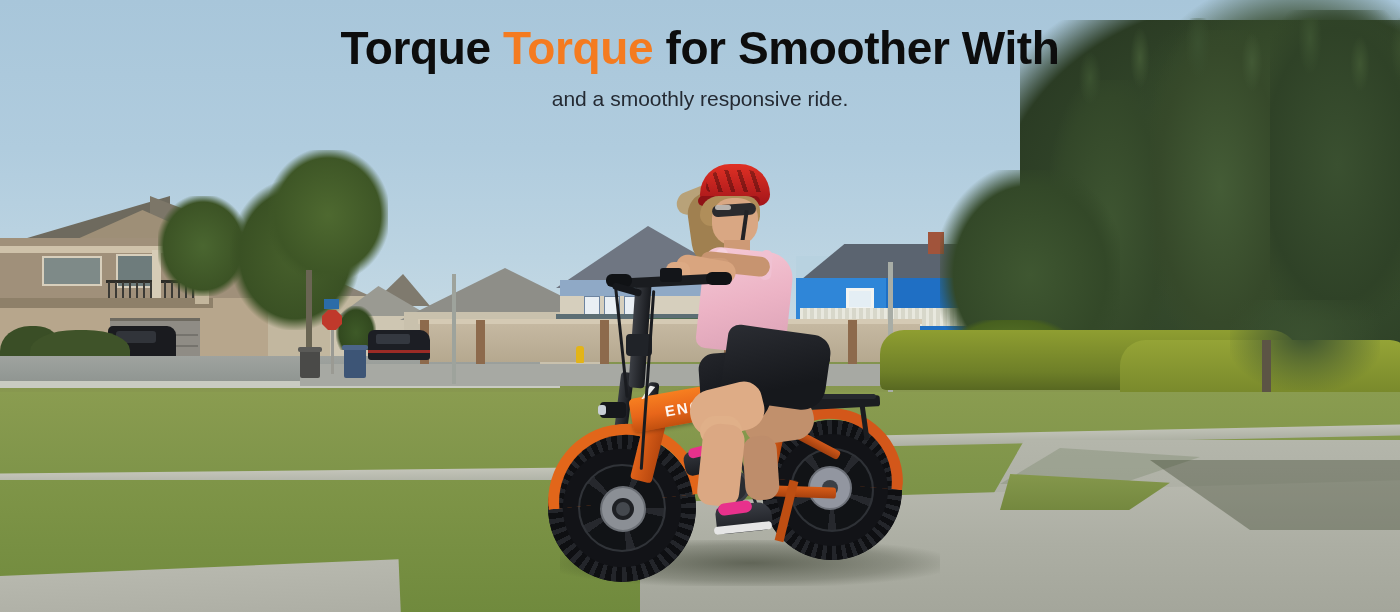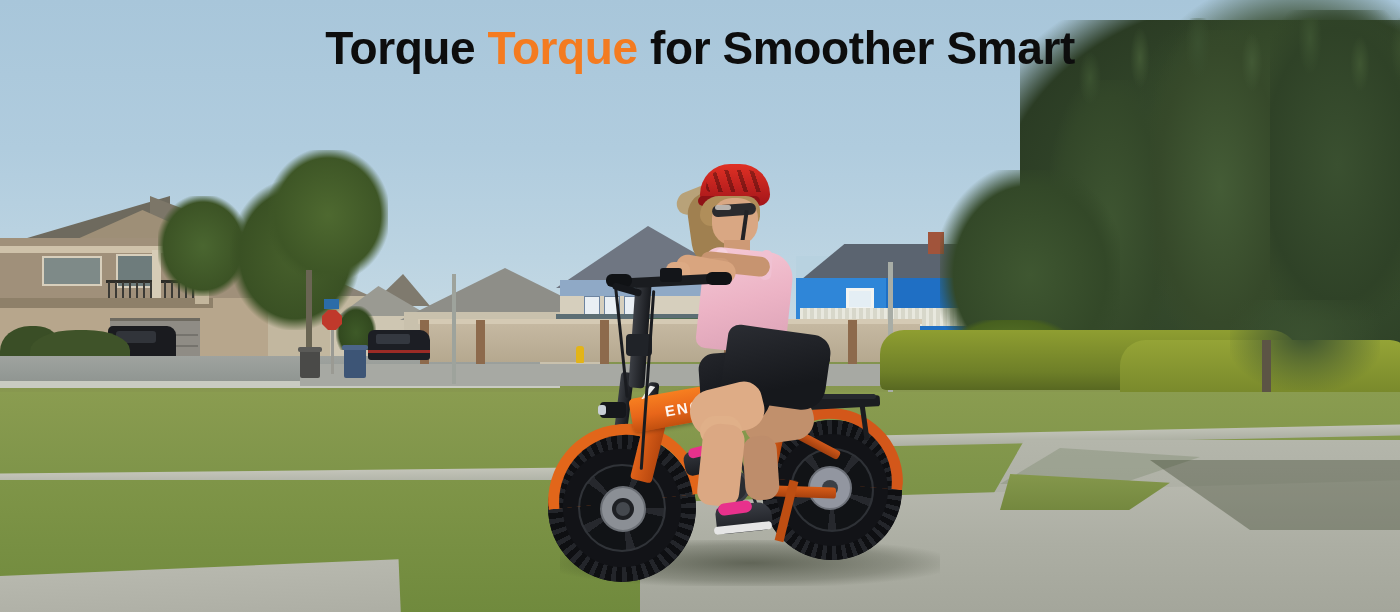--- a/index.html
+++ b/index.html
@@ -556,18 +556,19 @@
   <div class="shoe-near-pink"></div>
   <div class="shoe-near-sole"></div>
 
   <div class="hbar"></div>
   <div class="hbar-gripL"></div>
   <div class="hbar-gripR"></div>
   <div class="brake-lvL"></div>
   <div class="display"></div>
 
   <div class="text-block">
-    <h1 class="headline"><span>Torque </span><span class="hl-accent">Torque</span><span> for Smoother Smart</span></h1>
+    <h1 class="headline"><span>Torque </span><span class="hl-accent">Torque</span><span> for Smoother With</span></h1>
     <p class="subheadline">
+      <span class="sub-line">and a smoothly responsive ride.</span>
     </p>
   </div>
 
 </div>
 
 </body></html>

